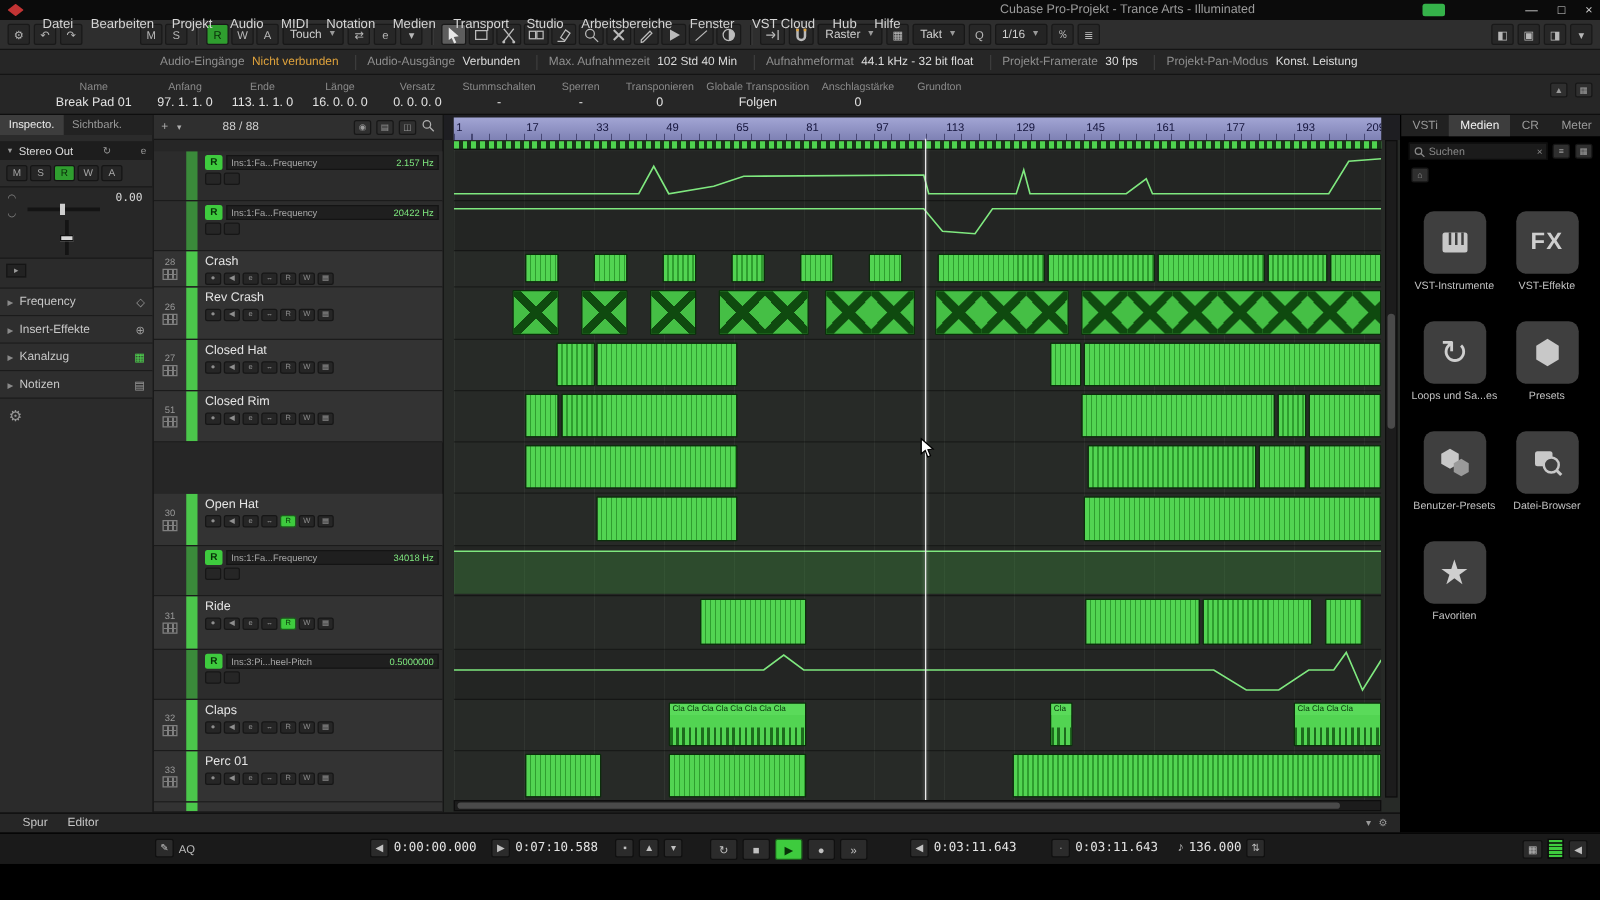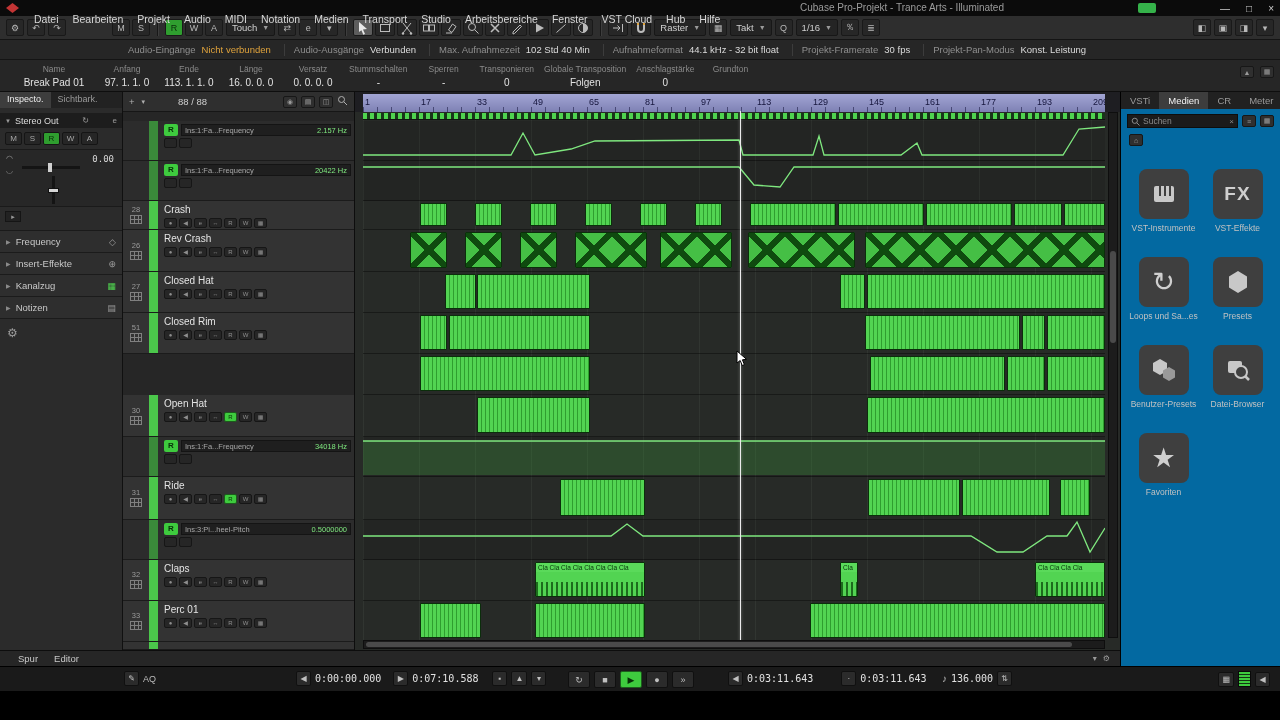--- a/index.html
+++ b/index.html
@@ -29,21 +29,21 @@
   .tb-btn svg{display:block;}
 
   
   #statusline{position:absolute;top:40px;left:0;width:1280px;height:20px;background:#262626;border-bottom:1px solid #141414;display:flex;align-items:center;padding-left:128px;font-size:9.5px;}
   .sl-label{color:#8f8f8f;margin-right:6px;white-space:nowrap;}
   .sl-value{color:#dcdcdc;margin-right:4px;white-space:nowrap;}
   .sl-value.warn{color:#e0a33c;}
   .sl-sep{width:1px;height:12px;background:#3c3c3c;margin:0 9px;flex:none;}
 
   
-  #infoline{position:absolute;top:60px;left:0;width:1280px;height:32px;background:#262626;border-bottom:1px solid #0e0e0e;display:flex;align-items:center;padding-left:12px;}
+  #infoline{position:absolute;top:60px;left:0;width:1280px;height:32px;background:#262626;border-bottom:1px solid #0e0e0e;display:flex;align-items:center;padding-left:33px;}
   .if-col{min-width:62px;text-align:center;padding:0 5px;}
   .if-col:first-child{min-width:84px;}
   .if-label{font-size:8.5px;color:#8a8a8a;white-space:nowrap;}
   .if-value{font-size:10px;color:#e2e2e2;margin-top:3px;white-space:nowrap;min-height:11px;}
   #infoline-icons{position:absolute;right:6px;top:6px;display:flex;gap:6px;}
   .mini-box{width:14px;height:12px;background:#2f2f2f;border:1px solid #171717;border-radius:2px;color:#9a9a9a;font-size:7px;display:flex;align-items:center;justify-content:center;}
 
   
   #main{position:absolute;top:92px;left:0;width:1280px;height:574px;background:#202020;}
 
@@ -115,21 +115,21 @@
   .clip-label{font-size:6.5px;color:#06320a;white-space:nowrap;overflow:hidden;padding:1px 2px;background:#5ada5a;}
   .clip-notes{position:absolute;left:0;right:0;bottom:0;height:42%;background:repeating-linear-gradient(90deg,#1d6b1d 0 2px,#52d452 2px 5px);}
   #playhead{position:absolute;left:385px;top:19px;width:1px;height:531px;background:#eaeaea;box-shadow:0 0 3px rgba(255,255,255,.55);z-index:4;}
   #vscroll{position:absolute;right:2px;top:20px;width:10px;height:526px;background:#1c1c1c;border:1px solid #0e0e0e;z-index:5;}
   #vscroll-thumb{position:absolute;left:1px;right:1px;top:138px;height:92px;background:#4a4a4a;border-radius:3px;}
   #hscroll{position:absolute;left:8px;top:548px;width:742px;height:9px;background:#1c1c1c;border:1px solid #0e0e0e;z-index:5;}
   #hscroll-thumb{position:absolute;top:1px;bottom:1px;left:2px;width:706px;background:#4a4a4a;border-radius:3px;}
   #mouse{position:absolute;left:381px;top:258px;z-index:9;}
 
   
-  #rack{position:absolute;left:1120px;top:0;width:160px;height:574px;background:#0369a1;border-left:1px solid #000;}
+  #rack{position:absolute;left:1120px;top:0;width:160px;height:574px;background:#000000;border-left:1px solid #000;}
   #rack-tabs{display:flex;height:17px;background:#212121;font-size:9.5px;color:#9a9a9a;align-items:stretch;}
   .rack-tab{padding:0 9px;display:flex;align-items:center;white-space:nowrap;}
   .rack-tab.active{background:#3d3d3d;color:#f2f2f2;}
   #rack-search-row{display:flex;align-items:center;gap:4px;padding:5px 6px 3px 6px;}
   #search-box{flex:1;height:14px;background:#1b1b1b;border:1px solid #0d0d0d;display:flex;align-items:center;padding:0 3px;gap:3px;}
   #search-box .ph{color:#8a8a8a;font-size:8.5px;flex:1;white-space:nowrap;overflow:hidden;}
   #search-box .x{color:#8a8a8a;font-size:8px;}
   #rack-nav{padding:3px 8px;display:flex;gap:5px;align-items:center;}
   #tiles{display:grid;grid-template-columns:74px 74px;justify-content:center;row-gap:24px;margin-top:20px;}
   .tile{display:flex;flex-direction:column;align-items:center;}

